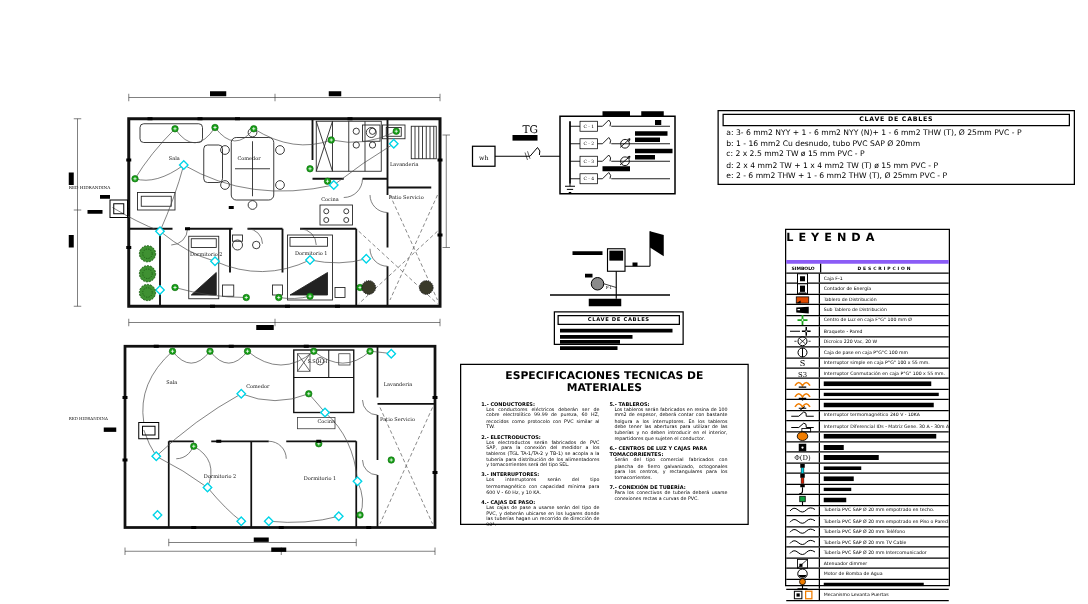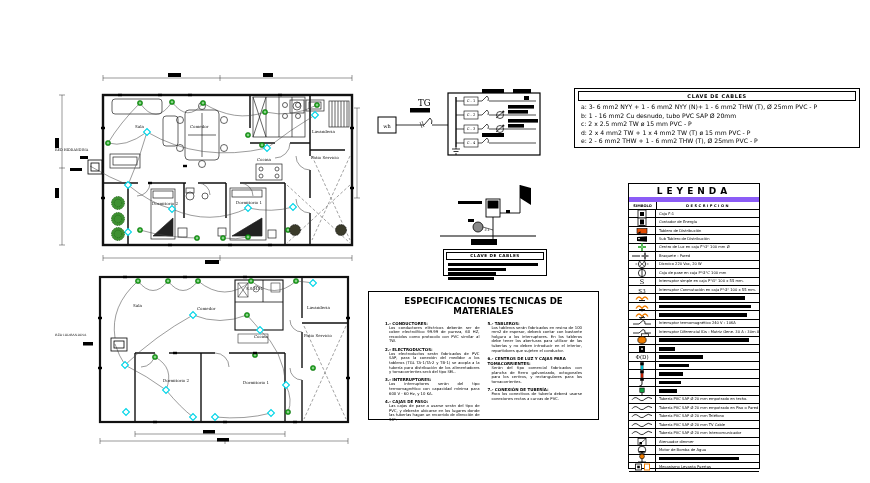--- a/index.html
+++ b/index.html
@@ -8,22 +8,22 @@
   .abs{position:absolute}
   .panel{border:1px solid #000;background:#fff;box-sizing:border-box}
 
   
   #clave-top .ttl{border:1px solid #000;margin:2px 3px;text-align:center;font-weight:bold;
      font-size:5px;letter-spacing:.6px;padding:1px 0}
   #clave-top .cline{font-size:6.1px;line-height:8.6px;padding-left:6px;white-space:nowrap}
 
   
   #leyenda{display:flex;flex-direction:column}
-  #leyenda .ltitle{font-size:9px;font-weight:bold;letter-spacing:4px;text-align:center;
-     border-bottom:5px solid #8b5cf6;padding:2px 0 1px 0}
+  #leyenda .ltitle{font-size:9px;font-weight:bold;letter-spacing:4px;
+     border-bottom:3px solid #8b5cf6;padding:2px 0 12px 0}
   #leyenda .lhead{display:flex;font-size:3.6px;border-bottom:1px solid #000;font-weight:bold}
   .lhead .c1{width:27px;border-right:1px solid #000;text-align:center;padding:1.5px 0}
   .lhead .c2{flex:1;text-align:center;letter-spacing:1.5px;padding:1.5px 0}
   .lrow{display:flex;align-items:center;border-bottom:.5px solid #000;height:8.45px;
      box-sizing:border-box;flex:0 0 auto}
   .lrow .lsym{width:27px;border-right:1px solid #000;display:flex;justify-content:center;
      align-items:center;height:100%;box-sizing:border-box}
   .lrow .ldesc{flex:1;font-size:3.7px;padding-left:3px;white-space:nowrap;overflow:hidden;
      display:flex;align-items:center}
   .bar{background:#000;height:3.6px}

